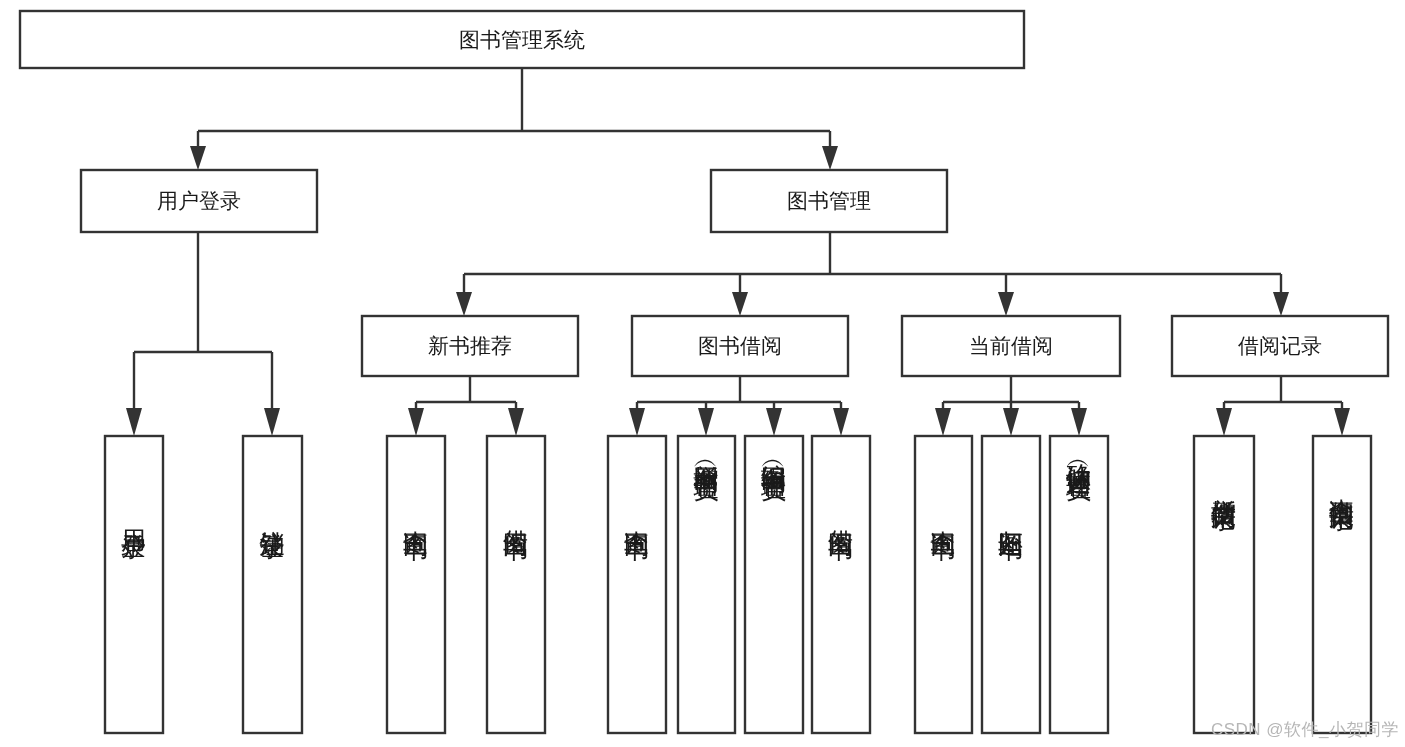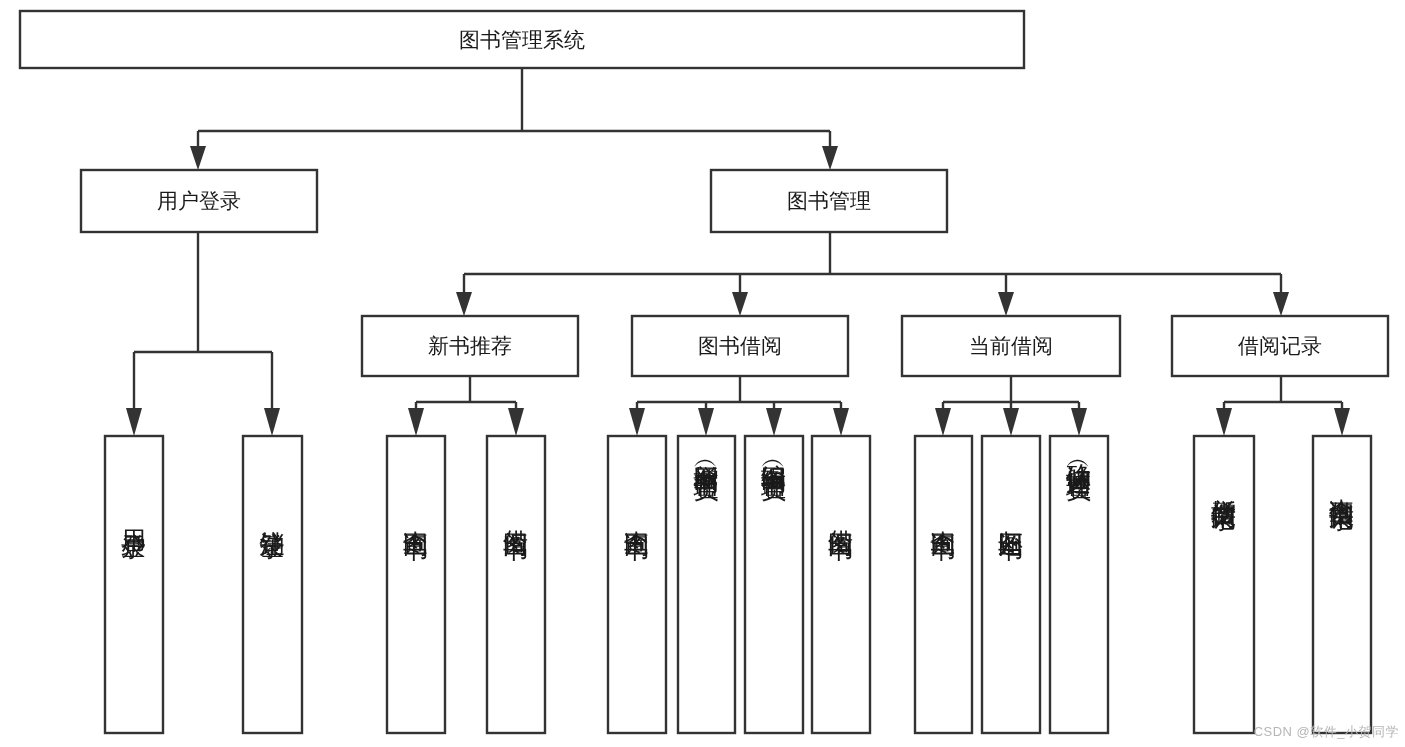--- a/index.html
+++ b/index.html
@@ -66,21 +66,21 @@
     line-height: 1.04;
     letter-spacing: 2px;
     color: #1a1a1a;
     white-space: nowrap;
   }
   .watermark {
     position: absolute;
     right: 6px;
     bottom: 6px;
     font-family: "Liberation Sans", "DejaVu Sans", sans-serif;
-    font-size: 13px;
+    font-size: 17px;
     color: #b6b6b6;
     letter-spacing: 0.5px;
     white-space: nowrap;
     text-align: right;
   }
 </style>
 </head>
 <body>
 
 <div id="diagram-root">

